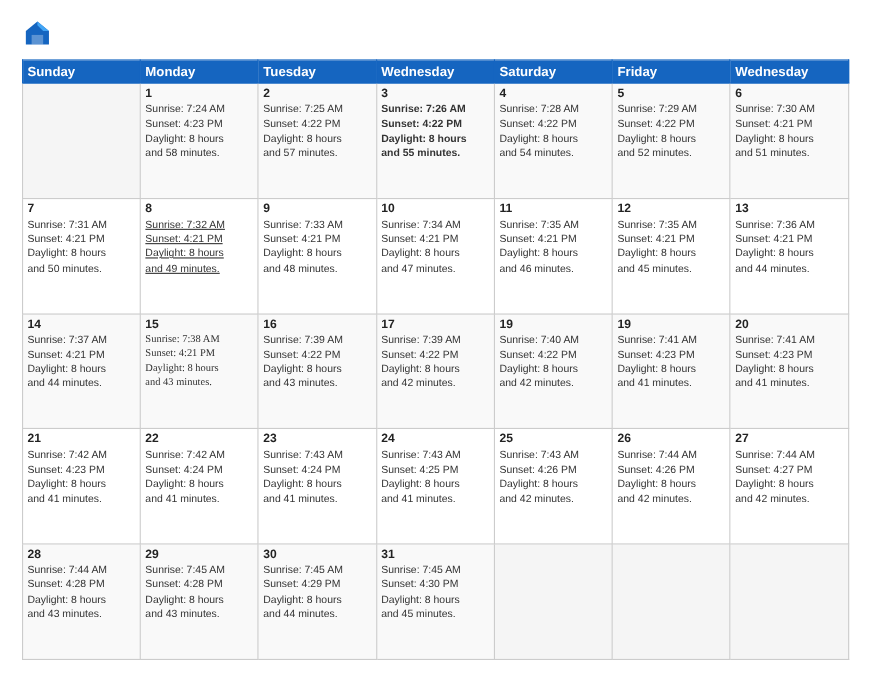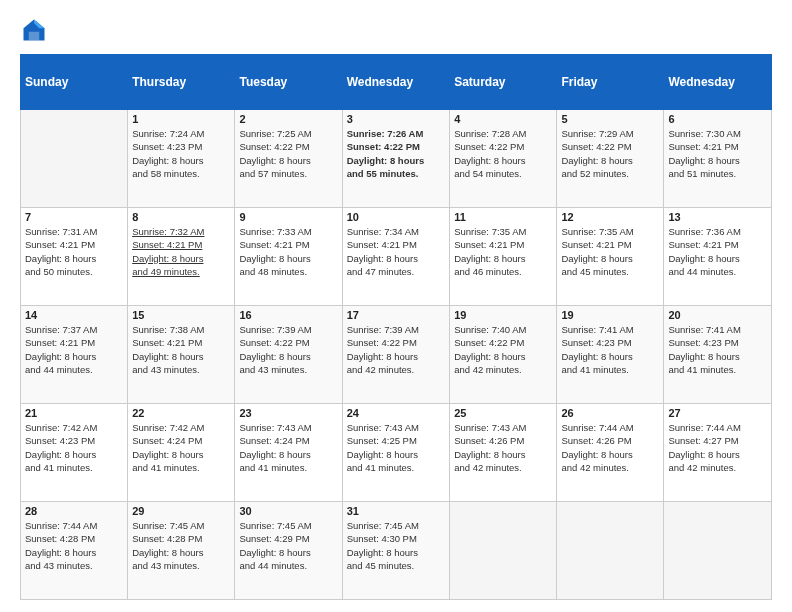--- a/index.html
+++ b/index.html
@@ -56,21 +56,21 @@
       width: 100%;
       border-collapse: collapse;
       flex: 1;
       font-size: 10px;
     }
     .calendar thead tr th {
       background: #1565c0;
       color: #fff;
       font-size: 12px;
       font-weight: bold;
-      padding: 20px 4px;
+      padding: 3px 4px;
       text-align: left;
       border: 1px solid #1565c0;
     }
     .calendar tbody tr td {
       border: 1px solid #ccc;
       vertical-align: top;
       padding: 3px 4px;
       width: 108px;
       min-height: 80px;
       height: 88px;
@@ -119,21 +119,21 @@
     <div class="title-area">
       <div class="month-title"></div>
       <div class="location"></div>
     </div>
   </div>
 
   <table class="calendar">
     <thead>
       <tr>
       <th>Sunday</th>
-          <th>Thursday</th>
+          <th>Monday</th>
           <th>Tuesday</th>
           <th>Wednesday</th>
           <th>Saturday</th>
           <th>Friday</th>
           <th>Wednesday</th>
         </tr>
     </thead>
     <tbody id="calendar-body">
     <tr>
           <td class="empty-cell"></td>
@@ -234,21 +234,21 @@
         <tr>
           <td>
             <span class="day-num">14</span>
             <div class="day-info" style="white-space: pre-line;">Sunrise: 7:37 AM
 Sunset: 4:21 PM
 Daylight: 8 hours
 and 44 minutes.</div>
           </td>
           <td>
             <span class="day-num">15</span>
-            <div class="day-info" style="white-space: pre-line;">Sunrise: 7:38 AM
+            <div class="day-info" style="white-space: pre-line; font-family: Liberation Serif, serif;">Sunrise: 7:38 AM
 Sunset: 4:21 PM
 Daylight: 8 hours
 and 43 minutes.</div>
           </td>
           <td>
             <span class="day-num">16</span>
             <div class="day-info" style="white-space: pre-line;">Sunrise: 7:39 AM
 Sunset: 4:22 PM
 Daylight: 8 hours
 and 43 minutes.</div>

